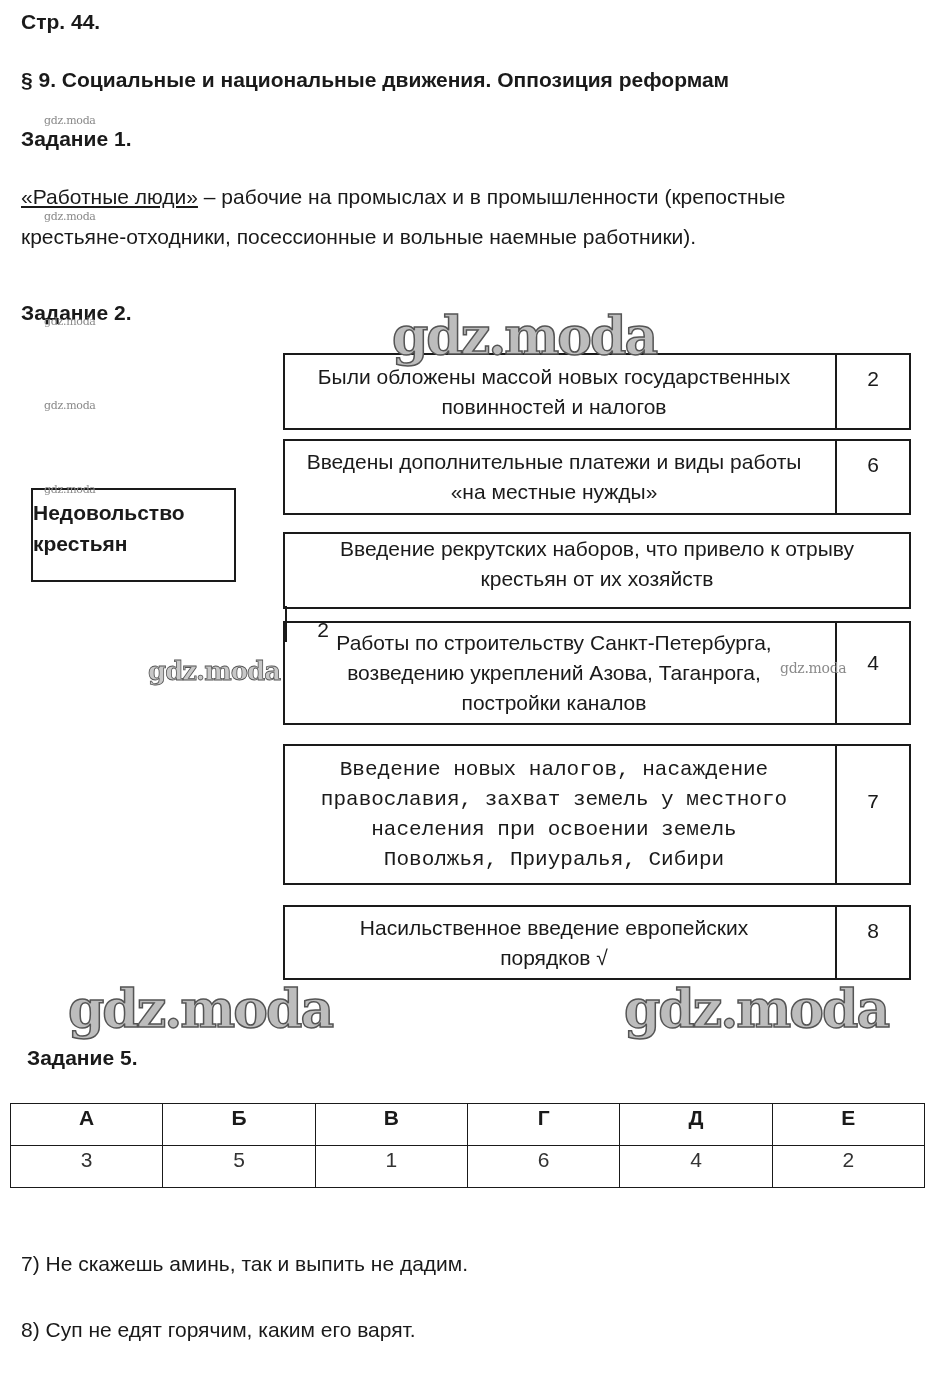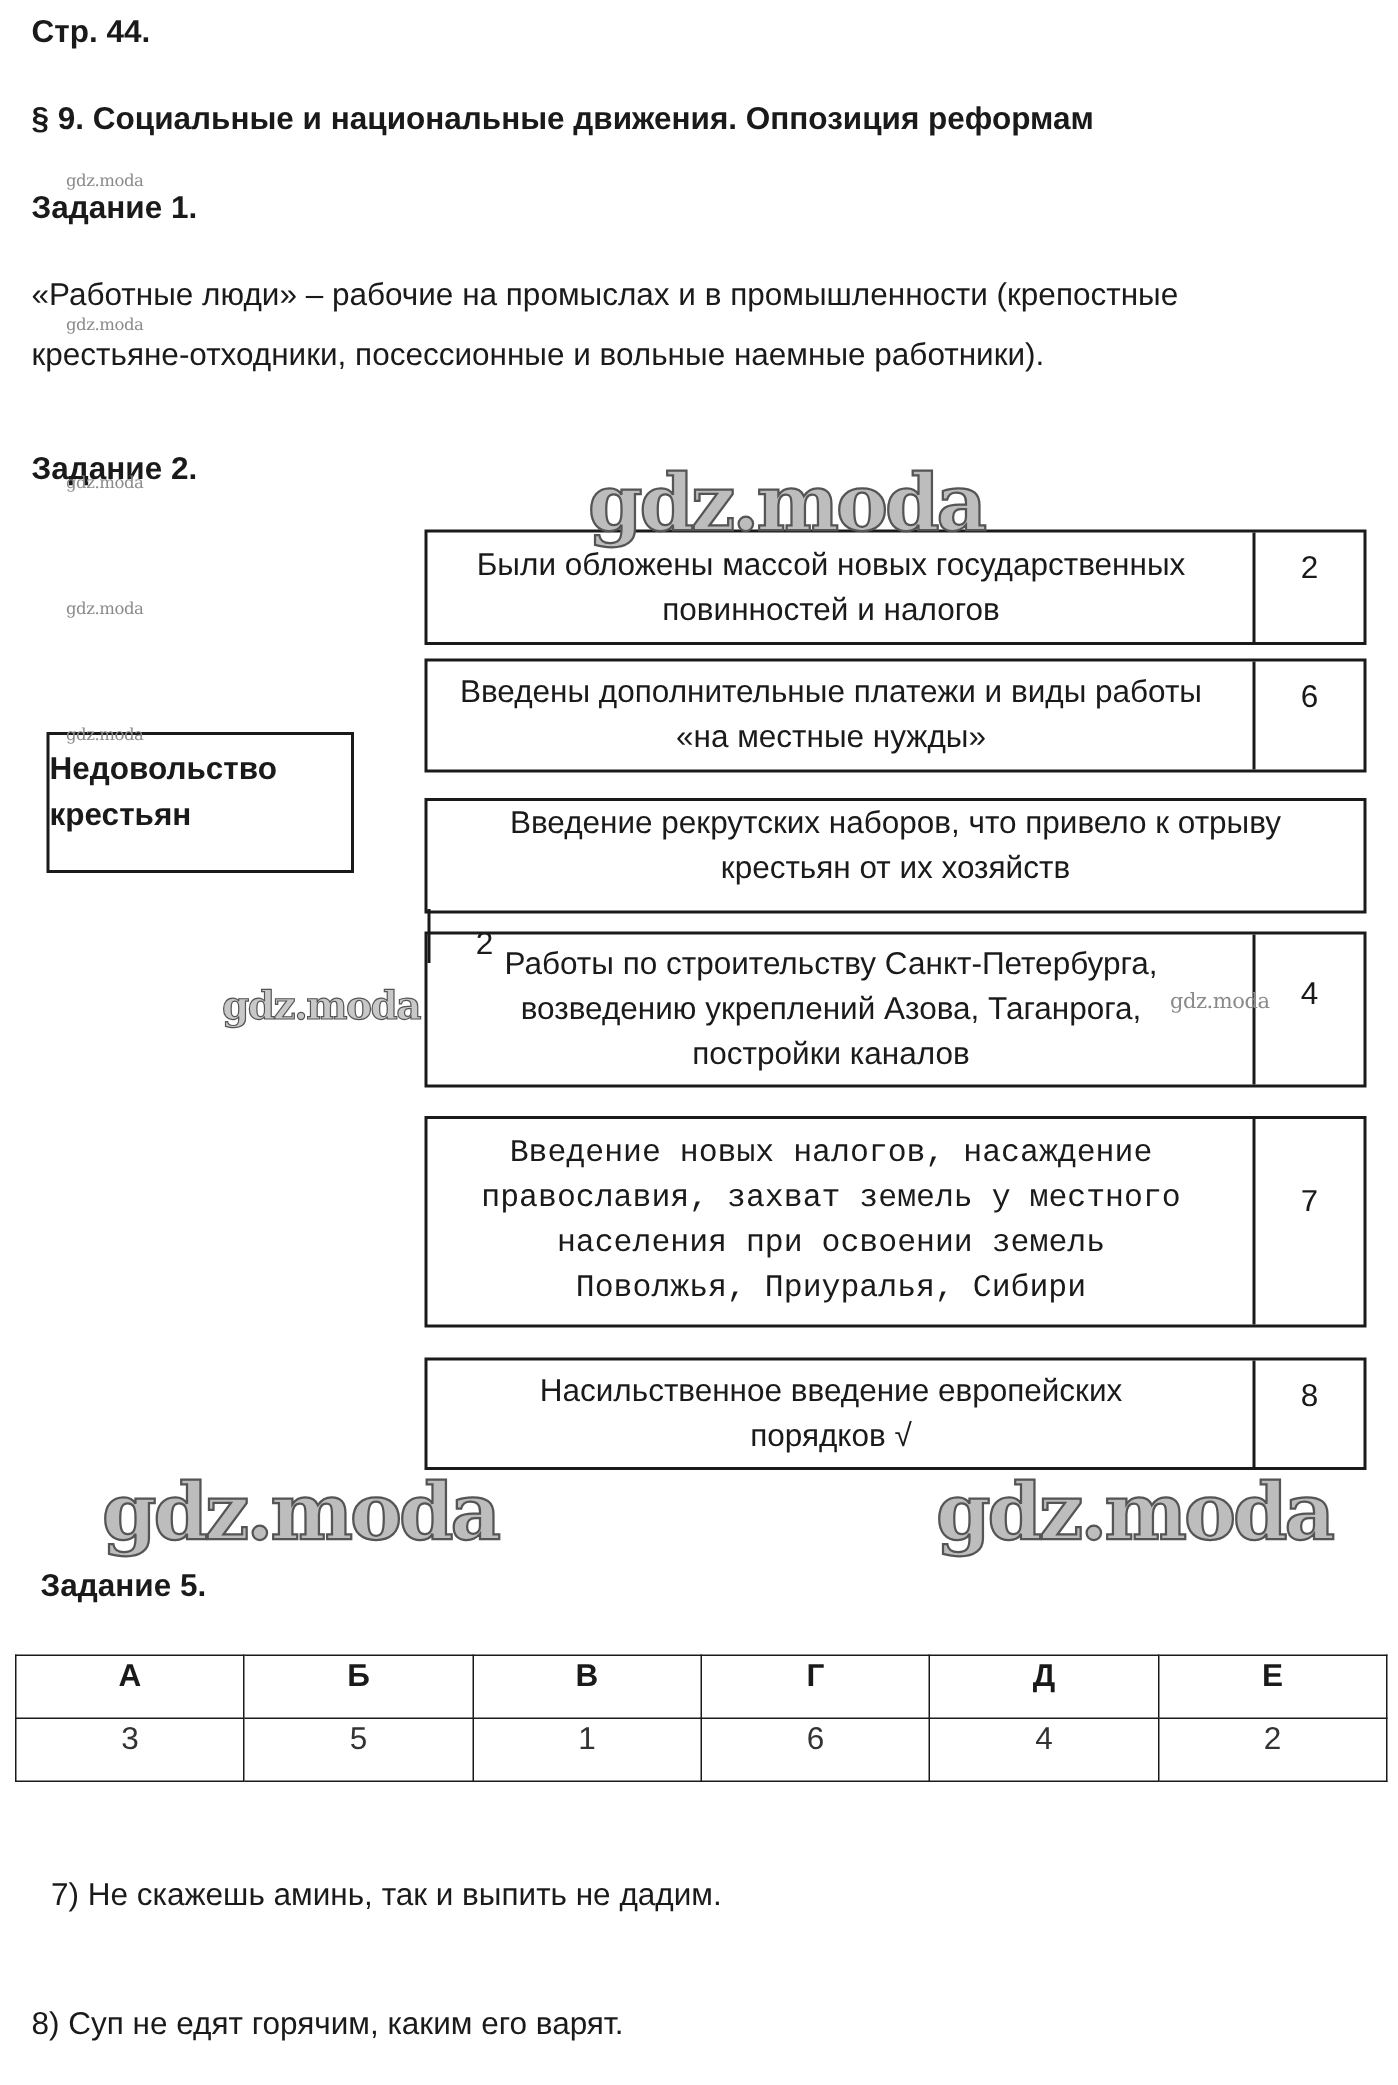--- a/index.html
+++ b/index.html
@@ -1,21 +1,21 @@
 <!DOCTYPE html>
 <html><head>
 <meta charset="utf-8">
 <style>
   html, body { margin: 0; padding: 0; background: #ffffff; }
   body { width: 932px; height: 1390px; position: relative; overflow: hidden; color: #1a1a1a;
          font-family: "Liberation Sans", sans-serif; }
   .abs { position: absolute; }
   .h { font-size: 21px; font-weight: bold; }
   .p { font-size: 21px; }
-  .u { }
+  .u { text-decoration: underline; }
   .wm-small { position: absolute; font-family: "DejaVu Serif", serif; font-size: 11px; color: #8a8a8a; letter-spacing: -0.3px; }
   .wm-big { position: absolute; font-family: "DejaVu Serif", serif; font-weight: bold; color: #bdbdbd;
             -webkit-text-stroke: 1.5px #555; letter-spacing: -2px; }
   .wm-mid { position: absolute; font-family: "DejaVu Serif", serif; font-weight: bold; color: #c8c8c8;
             -webkit-text-stroke: 0.8px #555; font-size: 26px; letter-spacing: -1px; }
   .box { position: absolute; border: 2px solid #1a1a1a; box-sizing: border-box; display: flex; background: transparent; gap: 12px; }
   .box .txt { flex: 1; display: flex; align-items: center; justify-content: center; text-align: center;
               font-size: 21px; line-height: 30px; padding: 0 10px; }
   .box .num { width: 74px; border-left: 2px solid #1a1a1a; display: flex; justify-content: center;
               padding-top: 12px; font-size: 21px; box-sizing: border-box; }
@@ -93,14 +93,14 @@
     <td>3</td>
     <td>5</td>
     <td>1</td>
     <td>6</td>
     <td>4</td>
     <td>2</td>
   </tr>
 </tbody>
   </table>
 
-<div class="abs p" style="left:21px; top:1252px;margin-left:13px;">7) Не скажешь аминь, так и выпить не дадим.</div>
-<div class="abs p" style="left:21px; top:1318px;margin-top:20px;">8) Суп не едят горячим, каким его варят.</div>
+<div class="abs p" style="left:21px; top:1252px;">7) Не скажешь аминь, так и выпить не дадим.</div>
+<div class="abs p" style="left:21px; top:1318px;">8) Суп не едят горячим, каким его варят.</div>
 
 </body></html>

